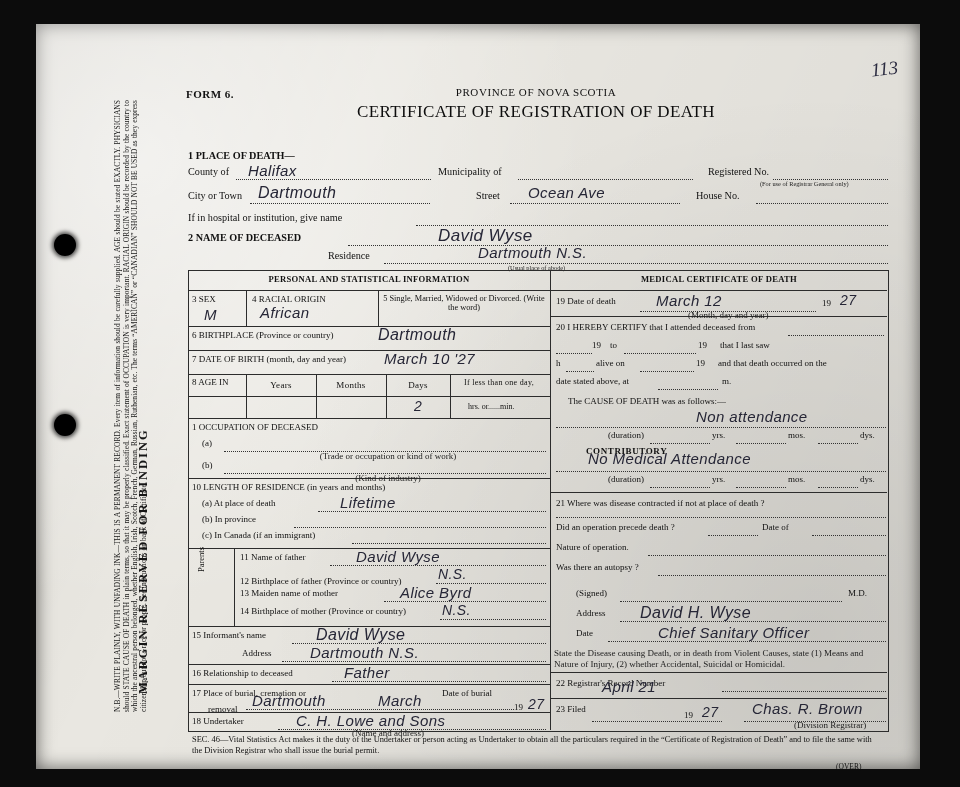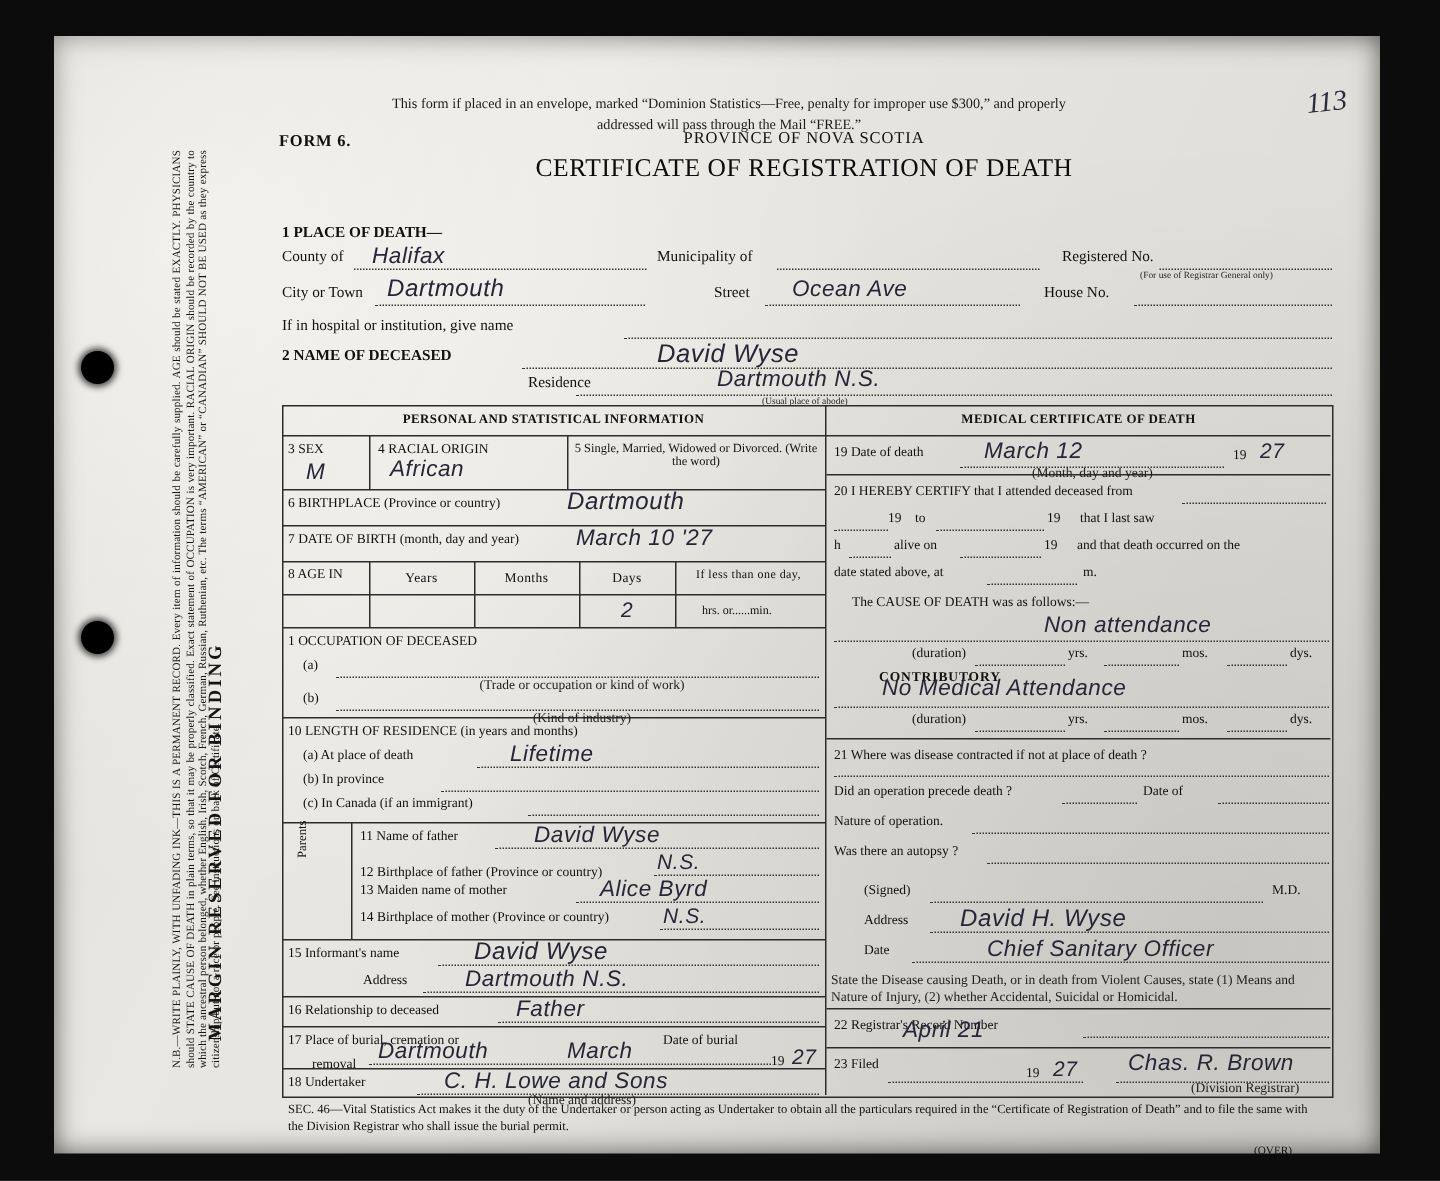--- a/index.html
+++ b/index.html
@@ -61,21 +61,20 @@
   .sec{position:absolute;font-size:9px;}
   .ctr{text-align:center;}
 </style>
 </head>
 <body>
 
 <div id="page">
 
   <div id="paper">
 
-    <div class="envelope-note">This form if placed in an envelope, marked “Dominion Statistics—Free, penalty for improper use $300,” and properly addressed will pass through the Mail “FREE.”</div>
     <div class="folio">113</div>
 
     <div class="form-no">FORM 6.</div>
     <div class="province">PROVINCE OF NOVA SCOTIA</div>
     <div class="maintitle">CERTIFICATE OF REGISTRATION OF DEATH</div>
 
     <div class="vert">
       <div class="vt big" style="left:30px;top:600px;">MARGIN RESERVED FOR BINDING</div>
       <div class="vt" style="left:8px;top:618px;width:612px;white-space:normal;text-align:justify;height:58px;">N.B.—WRITE PLAINLY, WITH UNFADING INK—THIS IS A PERMANENT RECORD. Every item of information should be carefully supplied. AGE should be stated EXACTLY. PHYSICIANS should STATE CAUSE OF DEATH in plain terms, so that it may be properly classified. Exact statement of OCCUPATION is very important. RACIAL ORIGIN should be recorded by the country to which the ancestral person belonged, whether English, Irish, Scotch, French, German, Russian, Ruthenian, etc. The terms “AMERICAN” or “CANADIAN” SHOULD NOT BE USED as they express citizenship but not a race or people.  See instructions on back of Certificate.</div>
     </div>
@@ -110,21 +109,21 @@
       </div>
 
       <div style="position:absolute;left:0;top:92px;width:700px;height:56px;">
         <span class="line lbl" style="left:0;top:0;">If in hospital or institution, give name</span>
         <span class="fill" style="left:228px;top:12px;width:472px;"></span>
 
         <span class="line lbl" style="left:0;top:20px;font-weight:bold;">2 NAME OF DECEASED</span>
         <span class="fill" style="left:160px;top:32px;width:540px;"></span>
         <span class="hwtxt" style="left:250px;top:14px;font-size:17px;">David Wyse</span>
 
-        <span class="line lbl" style="left:140px;top:38px;margin-left:24px;">Residence</span>
+        <span class="line lbl" style="left:140px;top:38px;">Residence</span>
         <span class="fill" style="left:196px;top:50px;width:504px;"></span>
         <span class="hwtxt" style="left:290px;top:32px;font-size:15px;">Dartmouth N.S.</span>
         <span class="line tinynote" style="left:320px;top:52px;">(Usual place of abode)</span>
       </div>
 
       <div class="frame" style="left:0;top:150px;width:699px;height:460px;"></div>
       <div class="vline" style="left:362px;top:150px;height:460px;"></div>
       <div class="hline" style="left:0;top:170px;width:699px;"></div>
 
       <span class="colhead" style="left:0;top:154px;width:362px;">PERSONAL AND STATISTICAL INFORMATION</span>

